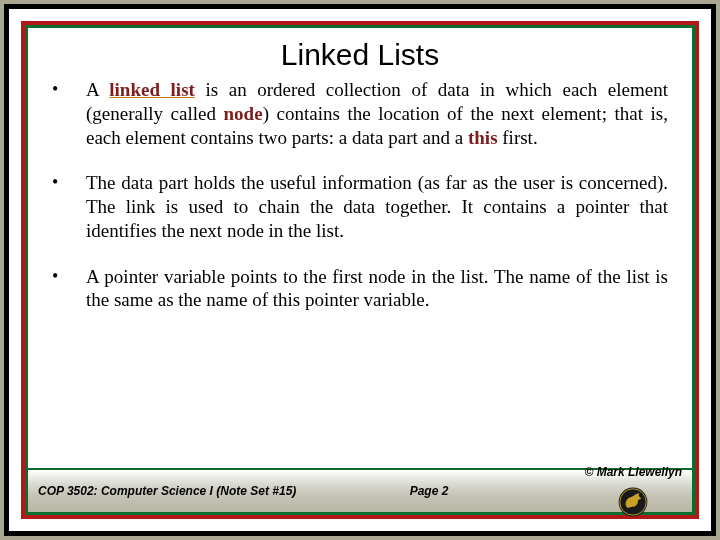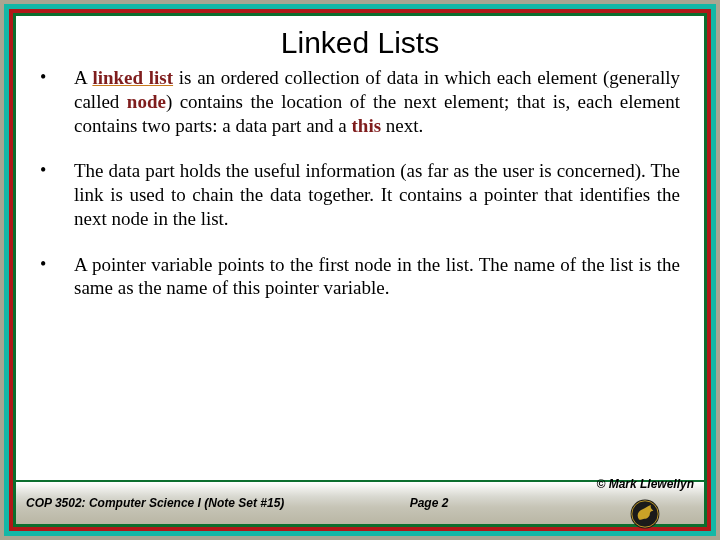--- a/index.html
+++ b/index.html
@@ -16,22 +16,22 @@
     width: 720px;
     height: 540px;
     border: 4px solid #a9a691;
     background: #fff;
     position: relative;
   }
   .frame-blue {
     box-sizing: border-box;
     width: 100%;
     height: 100%;
-    border: 5px solid #14b8a6;
-    padding: 0;
+    border: 5px solid #000000;
+    padding: 12px;
   }
   .frame-red {
     box-sizing: border-box;
     width: 100%;
     height: 100%;
     border: 4px solid #b11818;
     padding: 0;
   }
   .frame-green {
     box-sizing: border-box;
@@ -128,21 +128,21 @@
     <div class="frame-red">
       <div class="frame-green">
 
         <div class="title">Linked Lists</div>
 
         <div class="body">
 
           <div class="bullet-row">
             <div class="bullet-dot">•</div>
             <div class="bullet-text">
-              <span>A </span><span class="term underline">linked list</span><span> is an ordered collection of data in which each element (generally called </span><span class="term">node</span><span>) contains the location of the next element; that is, each element contains two parts: a data part and a </span><span class="term">this</span><span> next.</span>
+              <span>A </span><span class="term underline">linked list</span><span> is an ordered collection of data in which each element (generally called </span><span class="term">node</span><span>) contains the location of the next element; that is, each element contains two parts: a data part and a </span><span class="term">this</span><span> first.</span>
             </div>
           </div>
 
           <div class="bullet-row">
             <div class="bullet-dot">•</div>
             <div class="bullet-text">The data part holds the useful information (as far as the user is concerned).  The link is used to chain the data together.  It contains a pointer that identifies the next node in the list.</div>
           </div>
 
           <div class="bullet-row">
             <div class="bullet-dot">•</div>

